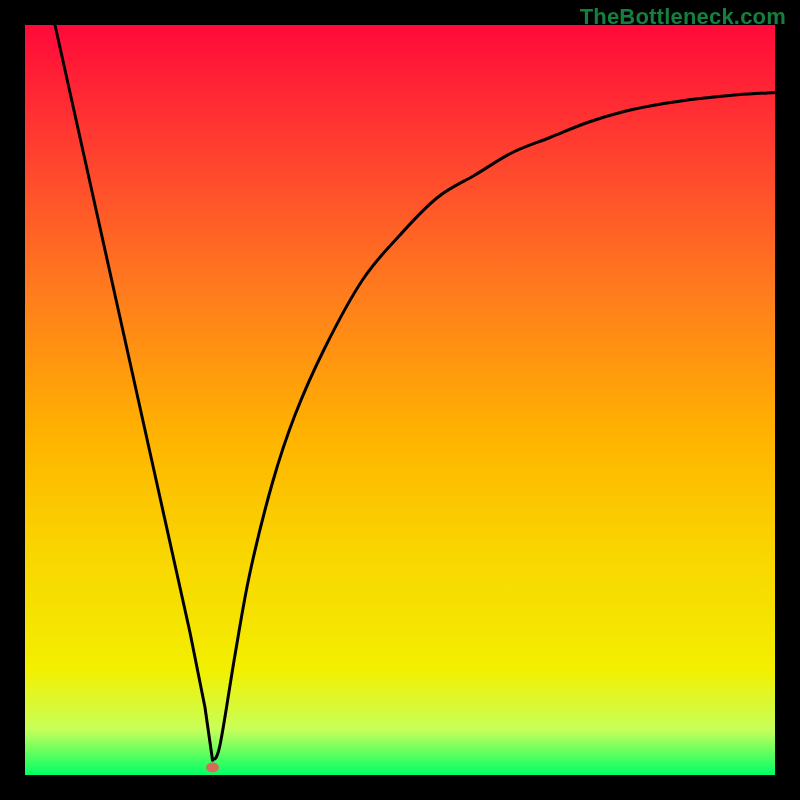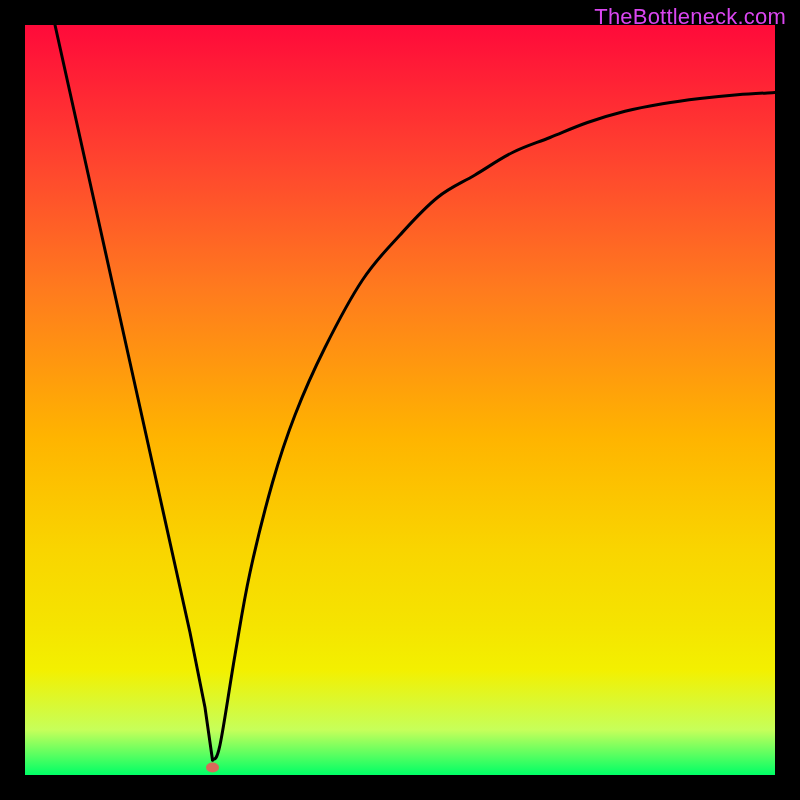--- a/index.html
+++ b/index.html
@@ -45,22 +45,22 @@
   }
   .marker {
     fill: #d86a5a;
     stroke: none;
   }
   .watermark {
     position: absolute;
     top: 4px;
     right: 14px;
     font-size: 22px;
-    font-weight: 400;
-    color: #d946ef;
+    font-weight: 700;
+    color: #15803d;
     letter-spacing: 0.2px;
     font-family: "Segoe UI", Arial, sans-serif;
   }
 </style>
 </head>
 <body>
 
 <div class="frame">
   <svg viewBox="0 0 750 750" preserveAspectRatio="none">
     <path id="left-branch" class="curve" d="M30,0 L45,67.5 L60,135 L75,202.5 L90,270 L105.00000000000001,337.49999999999994 L120,405 L135,472.5 L150,540 L165,607.5 L180,682.5 L187.5,735"></path>

